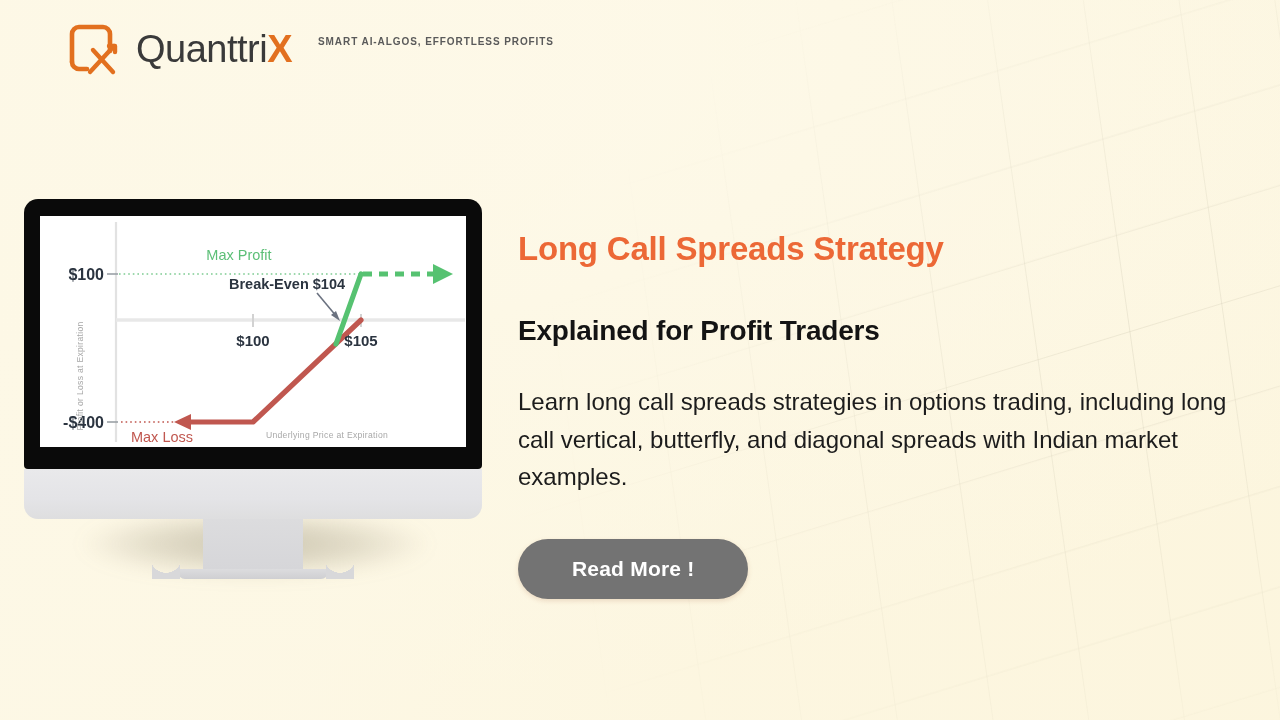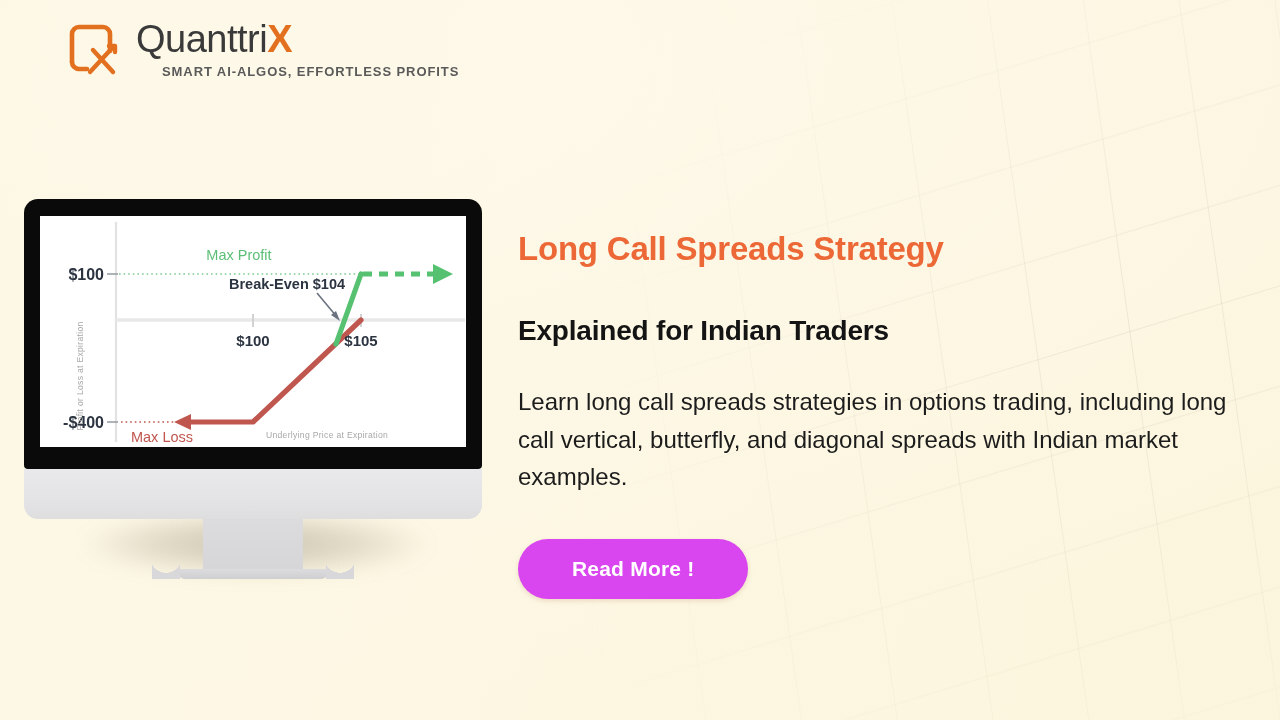--- a/index.html
+++ b/index.html
@@ -38,28 +38,28 @@
     z-index:2; pointer-events:none;
   }
 
   
   #logo{
     position:absolute; left:60px; top:18px;
     display:flex; align-items:center; gap:14px;
     z-index:10;
   }
   #logo-mark{ width:62px; height:62px; display:block; }
-  #logo-text-wrap{ display:flex; flex-direction:column; }
+  #logo-text-wrap{ display:flex; flex-direction:row; }
   #logo-word{
     font-size:38px; font-weight:400; letter-spacing:-.5px;
     color:#3a3a3a; line-height:1; white-space:nowrap;
   }
   #logo-word .hl{ color:#e2701f; font-weight:700; }
   #logo-tagline{
-    font-size:13px; letter-spacing:.92px; color:#5a5a5a;
+    font-size:10px; letter-spacing:.92px; color:#5a5a5a;
     margin-top:6px; margin-left:10px; white-space:nowrap; font-weight:600;padding-left:16px;
   }
 
   
   #monitor{ position:absolute; left:24px; top:199px; width:458px; z-index:10; }
   #monitor-shadow{
     position:absolute; left:-2px; top:300px; width:466px; height:90px;
     background:radial-gradient(50% 50% at 50% 50%, rgba(120,110,85,.40) 0%, rgba(120,110,85,.18) 48%, rgba(120,110,85,0) 76%);
     filter:blur(9px); z-index:-1;
   }
@@ -102,21 +102,21 @@
   #subhead{
     margin-top:48px; font-size:28px; font-weight:800; color:#141414;
     letter-spacing:-.2px; line-height:1.15;
   }
   #body-copy{
     margin-top:36px; font-size:24px; color:#1c1c1c;
     line-height:1.55; max-width:722px; font-weight:400;
   }
   #cta{
     margin-top:44px; display:inline-block;
-    background:#d946ef; color:#ffffff;
+    background:#737373; color:#ffffff;
     font-size:21px; font-weight:700; letter-spacing:.2px;
     padding:18px 54px; border:none; border-radius:32px;
     cursor:pointer; font-family:"Liberation Sans", sans-serif;
     box-shadow:0 2px 5px rgba(160,90,50,.18);
   }
 </style>
 </head>
 <body>
 
 <div id="bg-base"></div>
@@ -188,16 +188,16 @@
 
     </div>
   </div>
   <div id="monitor-chin"></div>
   <div id="monitor-neck"></div>
   <div id="monitor-foot"></div>
 </div>
 
 <div id="content">
   <h1 id="headline">Long Call Spreads Strategy</h1>
-  <h2 id="subhead">Explained for Indian Traders</h2>
+  <h2 id="subhead">Explained for Profit Traders</h2>
   <p id="body-copy">Learn long call spreads strategies in options trading, including long call vertical, butterfly, and diagonal spreads with Indian market examples.</p>
   <button id="cta">Read More !</button>
 </div>
 
 </body></html>

